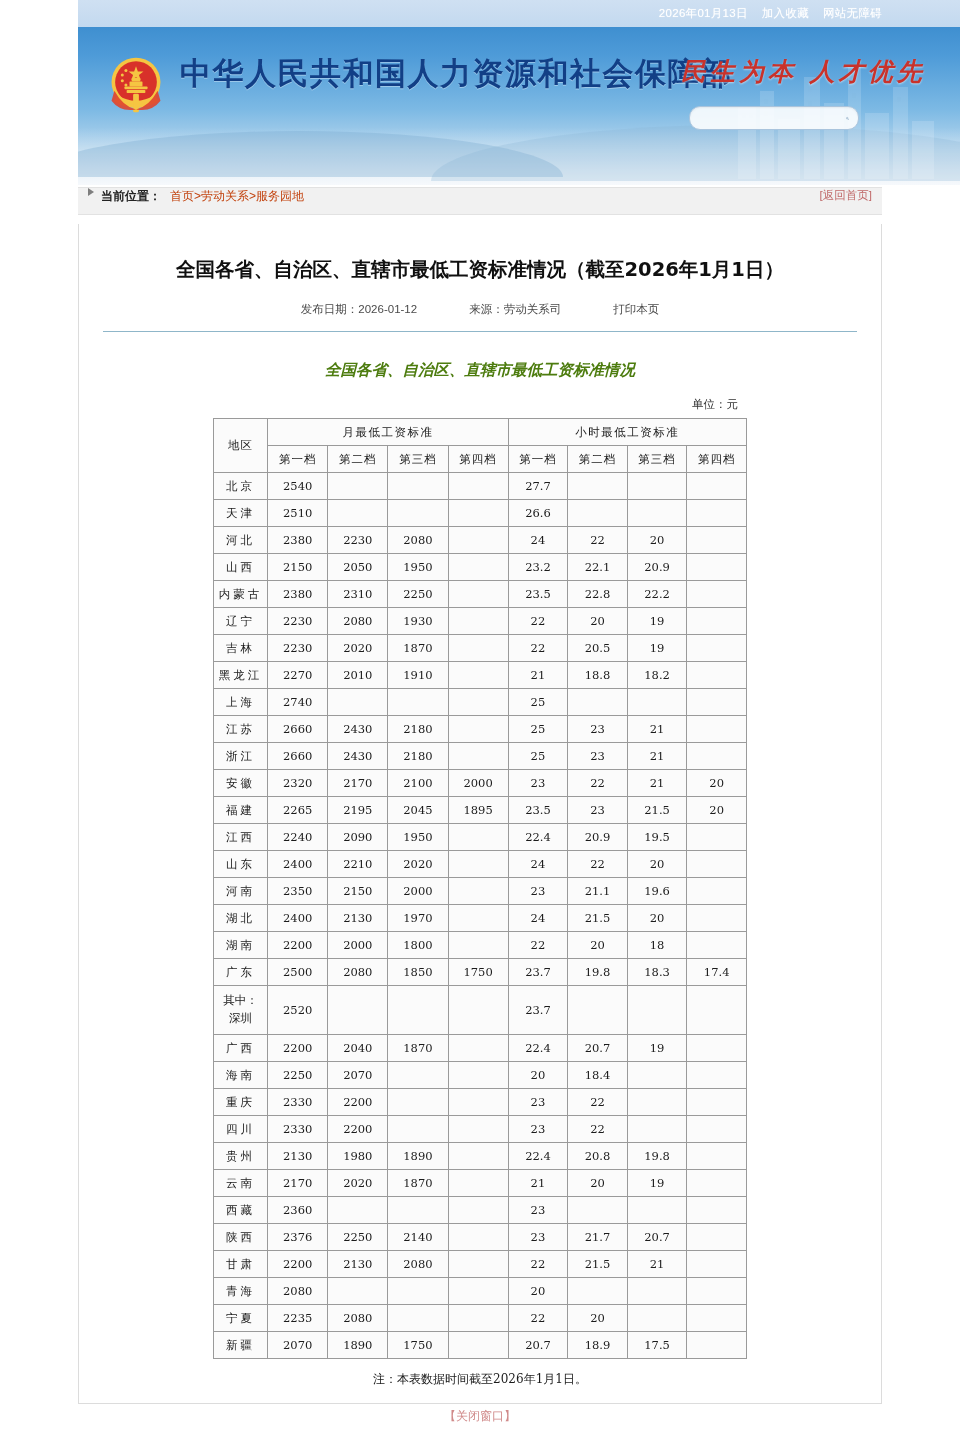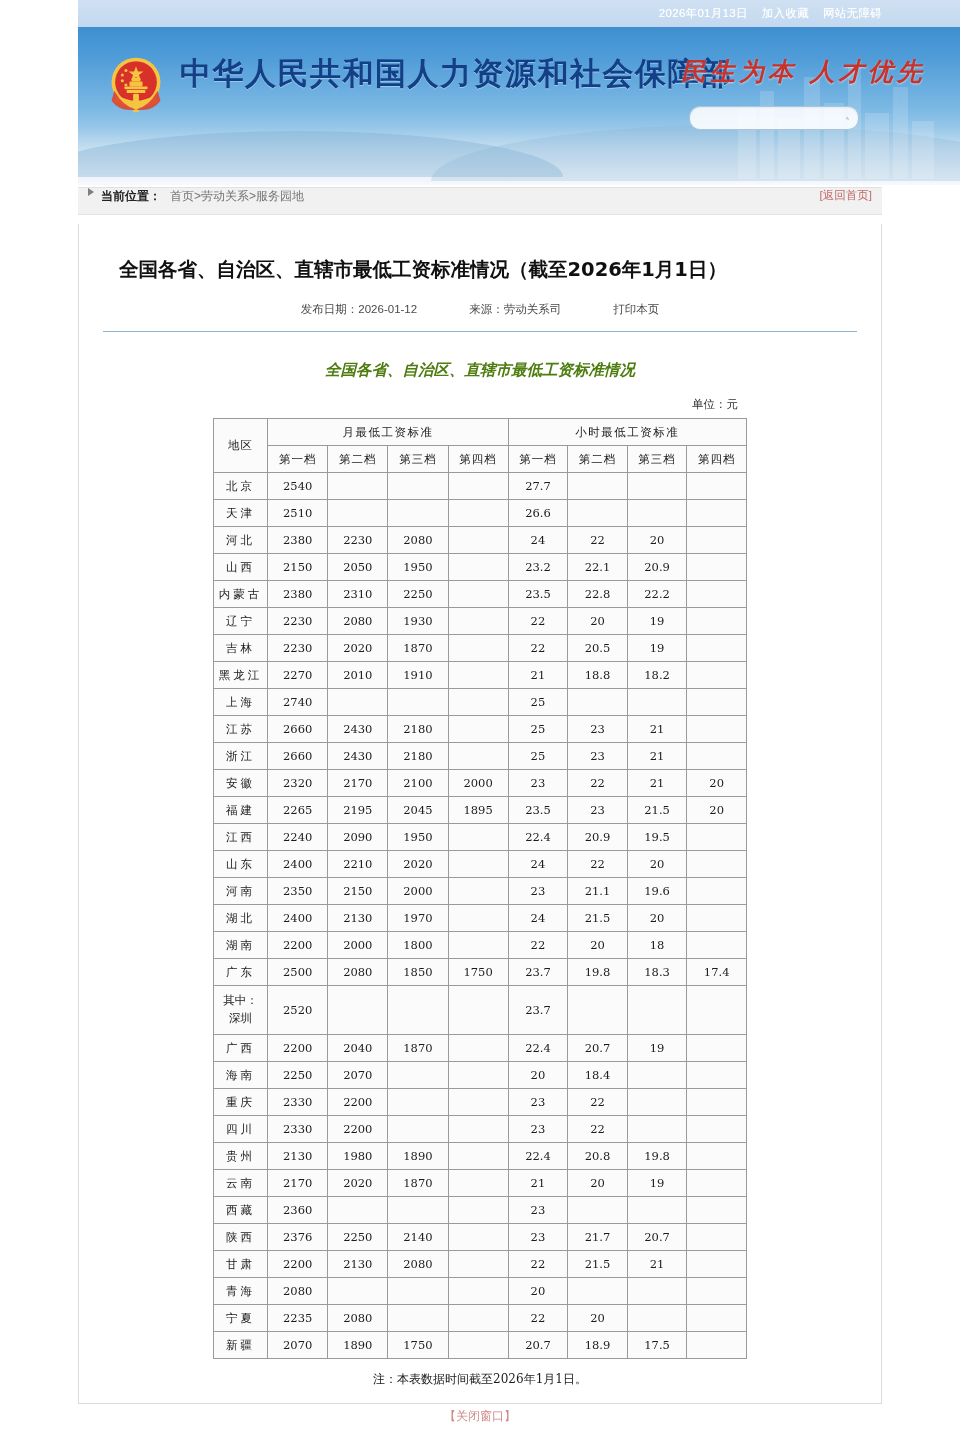--- a/index.html
+++ b/index.html
@@ -87,30 +87,30 @@
     position:absolute;left:78px;top:187px;width:804px;height:28px;
     background:#f1f1f1;border-top:1px solid #e2e2e2;border-bottom:1px solid #e2e2e2;
     display:flex;align-items:flex-start;box-sizing:border-box;padding:0 10px;
   }
   .crumb-arrow{
     width:0;height:0;border-left:6px solid #7e7e7e;
     border-top:4px solid transparent;border-bottom:4px solid transparent;
     margin-right:7px;
   }
   .crumb-label{font-size:12px;color:#222;font-weight:bold;white-space:nowrap;}
-  .crumb-path{font-size:12px;color:#737373;margin-left:9px;white-space:nowrap;}
+  .crumb-path{font-size:12px;color:#c2410c;margin-left:9px;white-space:nowrap;}
   .crumb-home{margin-left:auto;font-size:11.5px;color:#c06a6a;white-space:nowrap;}
 
   
   .card{
     position:absolute;left:78px;top:224px;width:804px;height:1180px;
     background:#fff;border:1px solid #dcdcdc;border-top:none;box-sizing:border-box;
   }
   .doc-title{
-    margin:32px 40px 0 40px;text-align:left;
+    margin:32px 40px 0 40px;text-align:center;
     font-size:19.5px;font-weight:bold;color:#101010;line-height:1.45;
     font-family:"DejaVu Sans","Liberation Sans",sans-serif;
   }
   .meta{
     margin-top:18px;display:flex;justify-content:center;align-items:center;
     font-size:11.5px;color:#4a4a4a;
   }
   .meta > span{margin:0 26px;white-space:nowrap;}
   .rule{
     margin:14px 24px 0 24px;height:1px;background:#8fb6c9;

